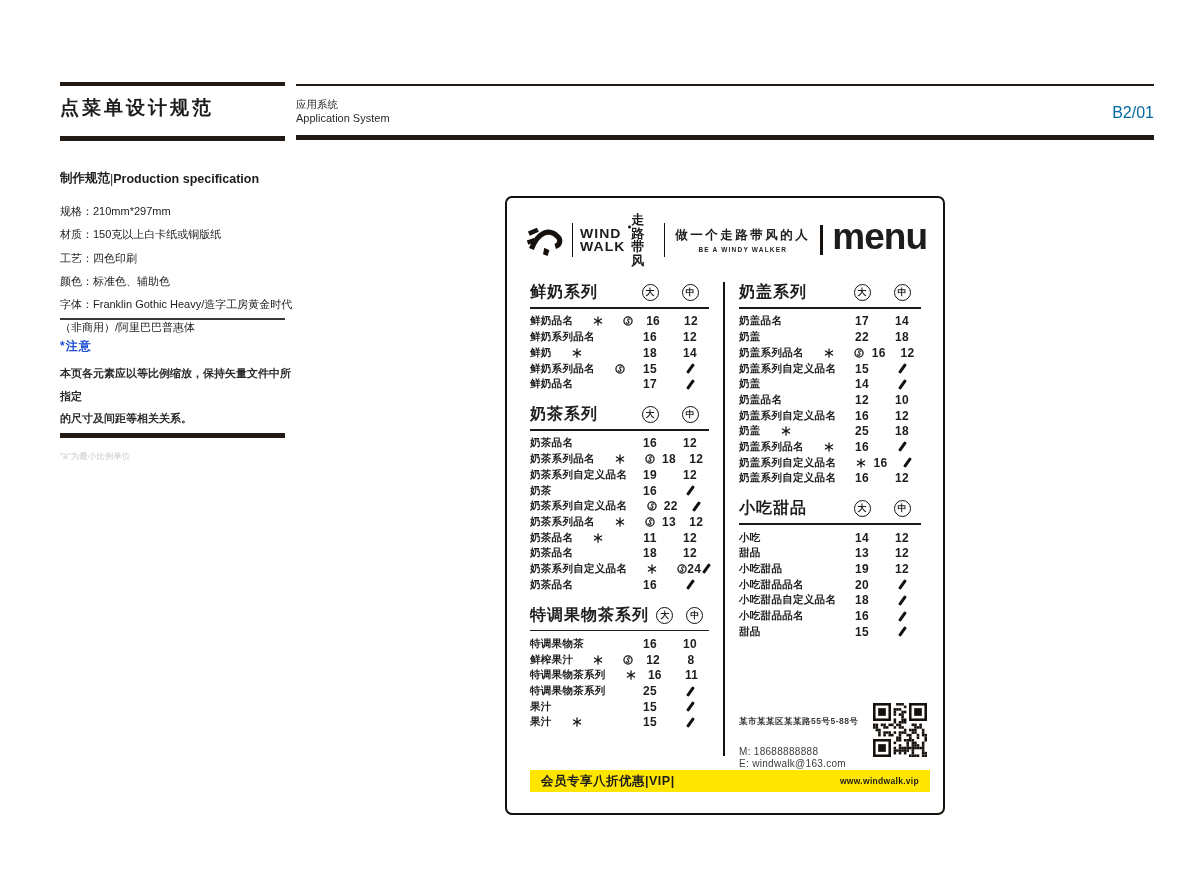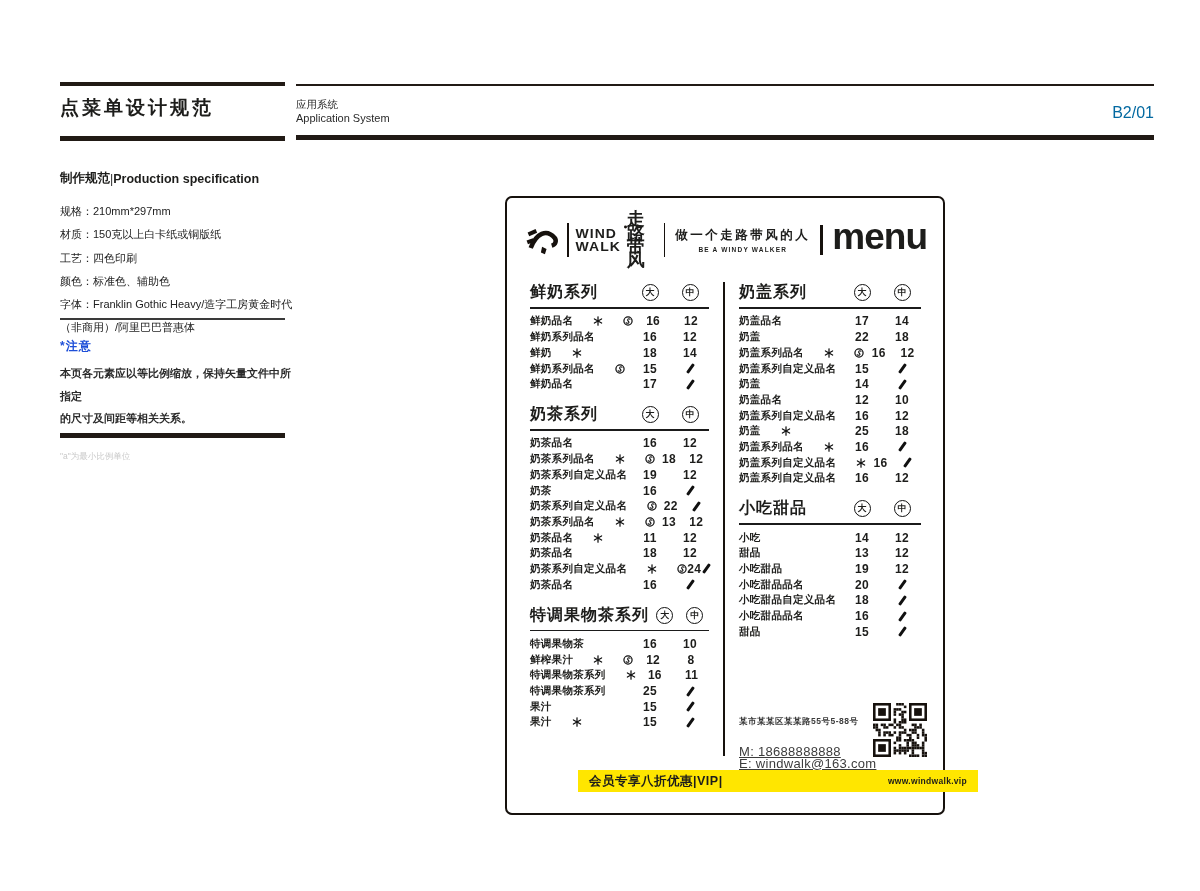--- a/index.html
+++ b/index.html
@@ -33,21 +33,21 @@
 
   
   #card{left:505px;top:196px;width:440px;height:619px;border:2px solid #16110d;border-radius:7px;background:#fff;box-sizing:border-box;}
 
   
   #logo-row{left:18px;top:16px;height:52px;right:16px;display:flex;align-items:center;}
   .vline{width:1.5px;height:34px;background:#16110d;flex:0 0 auto;}
   .vline.thick{width:3px;height:30px;}
   #brand-en{margin-left:7px;font-size:14px;font-weight:bold;letter-spacing:1px;line-height:13px;transform:scaleY(.96);position:relative;}
   #brand-en .rdot{position:absolute;right:-6px;top:-2px;width:3px;height:3px;background:#16110d;border-radius:50%;}
-  #brand-zh{margin-left:6px;font-size:18px;font-weight:bold;line-height:13.5px;letter-spacing:1px;}
+  #brand-zh{margin-left:6px;font-size:13px;font-weight:bold;line-height:13.5px;letter-spacing:1px;}
   #slogan{margin-left:10px;text-align:center;flex:0 0 auto;}
   #slogan-zh{font-size:12.5px;font-weight:bold;letter-spacing:2.5px;}
   #slogan-en{font-size:6.5px;font-weight:bold;letter-spacing:1.2px;margin-top:2px;}
   #menu-word{margin-left:9px;font-size:37px;font-weight:900;letter-spacing:-1px;line-height:34px;transform:translateY(-3px);}
   #logo-row .vline{margin:0 0 0 8px;}
   #logo-row .vline.v2{margin-left:10px;}
 
   
   #col-left{left:23px;top:84px;width:179px;}
   #col-right{left:232px;top:84px;width:182px;}
@@ -61,21 +61,21 @@
   .chip{width:15px;height:15px;border:1.8px solid #111;border-radius:50%;display:flex;align-items:center;justify-content:center;font-size:9px;font-weight:bold;}
   .sec-rule{height:1.6px;background:#1b1b1b;margin:4px 0 5px 0;}
   .mrow{display:flex;align-items:center;height:15.7px;}
   .row-name{flex:1;font-size:10.5px;font-weight:bold;display:flex;align-items:center;gap:20px;white-space:nowrap;letter-spacing:.3px;}
   .price{font-size:12px;font-weight:bold;letter-spacing:.3px;}
   .ric{width:10px;height:10px;flex:0 0 auto;}
   .slash{display:inline-block;width:11px;height:3px;background:#111;transform:rotate(-55deg);border-radius:1px;}
 
   
   #addr{left:232px;top:518px;font-size:8.5px;font-weight:bold;color:#3c3c3c;letter-spacing:.5px;}
-  #contact{left:232px;top:548px;font-size:13px;color:#3c3c3c;line-height:11.5px;letter-spacing:.3px;text-decoration:underline;}
+  #contact{left:232px;top:548px;font-size:10px;color:#3c3c3c;line-height:11.5px;letter-spacing:.3px;}
   #qr{left:366px;top:505px;width:54px;height:54px;}
   #promo{left:23px;top:572px;width:400px;height:22px;display:flex;align-items:center;justify-content:space-between;padding:0 11px;box-sizing:border-box;}
   #promo-left{font-size:12.5px;font-weight:900;letter-spacing:.5px;}
   #promo-right{font-size:8.5px;font-weight:bold;letter-spacing:.3px;}
 </style>
 </head>
 <body>
 
 <div class="abs rule" id="hl-top"></div>
 <div class="abs" id="page-title">点菜单设计规范</div>
@@ -891,17 +891,17 @@
       <rect x="1" y="1" width="5" height="5" fill="#fff"></rect>
       <rect x="2" y="2" width="3" height="3" fill="#16110d"></rect>
       <rect x="14" y="0" width="7" height="7" fill="#16110d"></rect>
       <rect x="15" y="1" width="5" height="5" fill="#fff"></rect>
       <rect x="16" y="2" width="3" height="3" fill="#16110d"></rect>
       <rect x="0" y="14" width="7" height="7" fill="#16110d"></rect>
       <rect x="1" y="15" width="5" height="5" fill="#fff"></rect>
       <rect x="2" y="16" width="3" height="3" fill="#16110d"></rect>
     </svg>
 
-  <div class="abs" id="promo" style="background: rgb(255, 230, 0); margin-left: 48px;">
+  <div class="abs" id="promo" style="background: rgb(255, 230, 0);">
     <span id="promo-left">会员专享八折优惠|VIP|</span>
     <span id="promo-right">www.windwalk.vip</span>
   </div>
 </div>
 
 </body></html>

